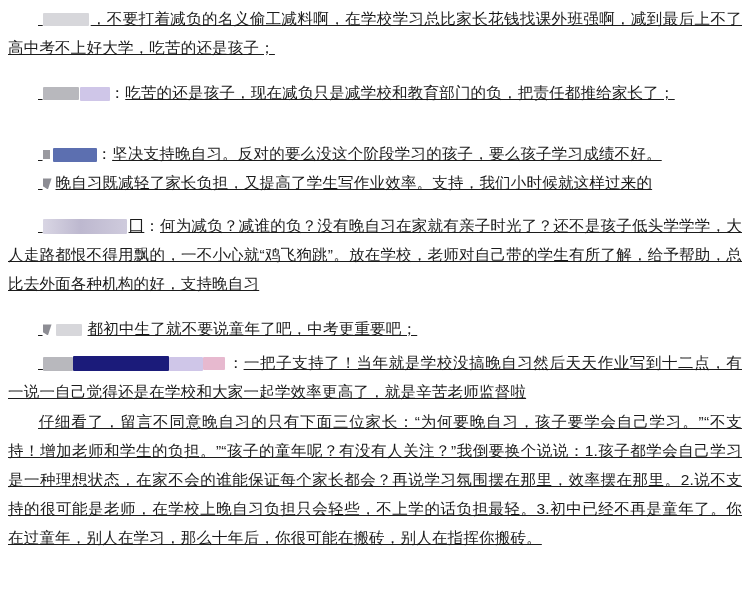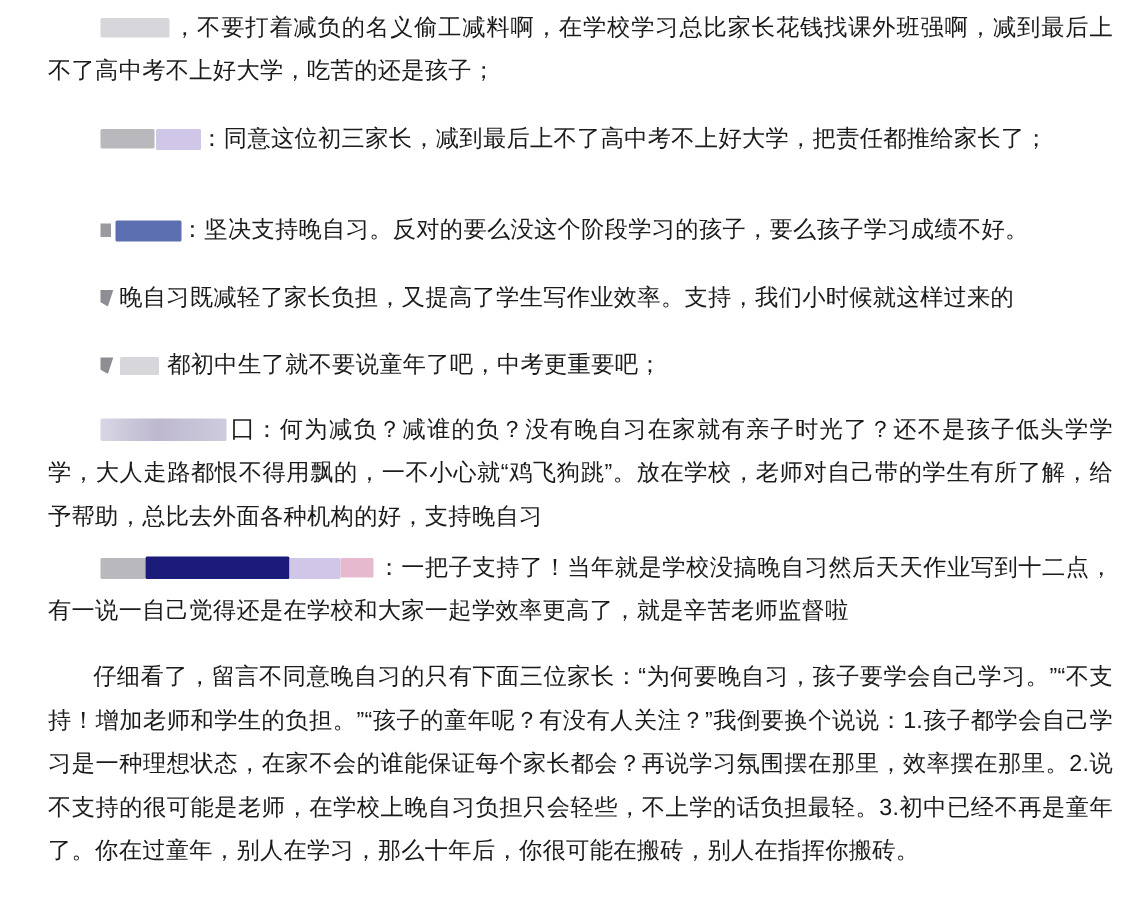--- a/index.html
+++ b/index.html
@@ -17,22 +17,23 @@
   .page {
     position: relative;
     width: 756px;
     height: 616px;
     background: #ffffff;
     padding: 0;
     box-sizing: border-box;
   }
   .comment {
     position: relative;
-    padding: 0 14px 0 32px;
+    padding: 0 14px 0 8px;
     box-sizing: border-box;
+    text-decoration: underline;
   }
   .comment .body {
     font-size: 15.5px;
     line-height: 29px;
     letter-spacing: 0.2px;
     text-align: justify;
     word-break: break-all;
     color: #1b1b1b;
   }
   .indent {
@@ -50,25 +51,25 @@
   .bar-navy  { background: #1b1b7a; }
   .bar-grey  { background: #b8b8bd; }
   .bar-pink  { background: #e7b9cf; }
   .bar-ltgrey{ background: #d7d7db; }
   .bar-smear { background: linear-gradient(90deg,#d9d6e4 0%, #bdb8cf 45%, #cfcbdd 100%); }
 
   
   #c1 { margin-top: 4px; }
   #c2 { margin-top: 16px; }
   #c3 { margin-top: 32px; }
-  #c4 { margin-top: 16px; }
+  #c4 { margin-top: 0; }
   #c5 { margin-top: 16px; }
   #c6 { margin-top: 14px; }
   #c7 { margin-top: 5px; }
-  #c8 { margin-top: 15px; }
+  #c8 { margin-top: 1px; }
   .colon {
     display: inline-block;
   }
   
   .mark {
     display: inline-block;
     width: 9px;
     height: 11px;
     background: #8d8d94;
     vertical-align: middle;
@@ -92,49 +93,49 @@
   <div class="comment" id="c1">
     <div class="body">
       <span class="indent"></span>
       <span class="bar bar-ltgrey" style="width:46px;height:13px;margin-right:2px;"></span><span>，不要打着减负的名义偷工减料啊，在学校学习总比家长花钱找课外班强啊，减到最后上不了高中考不上好大学，吃苦的还是孩子；</span>
     </div>
   </div>
 
   <div class="comment" id="c2">
     <div class="body">
       <span class="indent"></span>
-      <span class="bar bar-grey" style="width:36px;height:13px;"></span><span class="bar bar-lav" style="width:30px;height:14px;margin-left:1px;"></span><span class="colon">：</span><span>同意这位初三家长，减到最后上不了高中考不上好大学，把责任都推给家长了；</span>
+      <span class="bar bar-grey" style="width:36px;height:13px;"></span><span class="bar bar-lav" style="width:30px;height:14px;margin-left:1px;"></span><span class="colon">：</span><span>吃苦的还是孩子，现在减负只是减学校和教育部门的负，把责任都推给家长了；</span>
     </div>
   </div>
 
   <div class="comment" id="c3">
     <div class="body">
       <span class="indent"></span>
       <span class="tiny-mark"></span><span class="bar bar-blue" style="width:44px;height:14px;"></span><span class="colon">：</span><span>坚决支持晚自习。反对的要么没这个阶段学习的孩子，要么孩子学习成绩不好。</span>
     </div>
   </div>
 
   <div class="comment" id="c4">
     <div class="body">
       <span class="indent"></span>
       <span class="mark"></span><span>晚自习既减轻了家长负担，又提高了学生写作业效率。支持，我们小时候就这样过来的</span>
     </div>
   </div>
 
+  <div class="comment" id="c6">
+    <div class="body">
+      <span class="indent"></span>
+      <span class="bar bar-smear" style="width:84px;height:15px;margin-right:2px;"></span><span>囗</span><span class="colon">：</span><span>何为减负？减谁的负？没有晚自习在家就有亲子时光了？还不是孩子低头学学学，大人走路都恨不得用飘的，一不小心就“鸡飞狗跳”。放在学校，老师对自己带的学生有所了解，给予帮助，总比去外面各种机构的好，支持晚自习</span>
+    </div>
+  </div>
+
   <div class="comment" id="c5">
     <div class="body">
       <span class="indent"></span>
       <span class="mark"></span><span class="bar bar-ltgrey" style="width:26px;height:12px;margin-right:6px;"></span><span>都初中生了就不要说童年了吧，中考更重要吧；</span>
-    </div>
-  </div>
-
-  <div class="comment" id="c6">
-    <div class="body">
-      <span class="indent"></span>
-      <span class="bar bar-smear" style="width:84px;height:15px;margin-right:2px;"></span><span>囗</span><span class="colon">：</span><span>何为减负？减谁的负？没有晚自习在家就有亲子时光了？还不是孩子低头学学学，大人走路都恨不得用飘的，一不小心就“鸡飞狗跳”。放在学校，老师对自己带的学生有所了解，给予帮助，总比去外面各种机构的好，支持晚自习</span>
     </div>
   </div>
 
   <div class="comment" id="c7">
     <div class="body">
       <span class="indent"></span>
       <span class="bar bar-grey" style="width:30px;height:14px;"></span><span class="bar bar-navy" style="width:96px;height:15px;"></span><span class="bar bar-lav" style="width:34px;height:14px;"></span><span class="bar bar-pink" style="width:22px;height:13px;margin-right:3px;"></span><span class="colon">：</span><span>一把子支持了！当年就是学校没搞晚自习然后天天作业写到十二点，有一说一自己觉得还是在学校和大家一起学效率更高了，就是辛苦老师监督啦</span>
     </div>
   </div>
 

